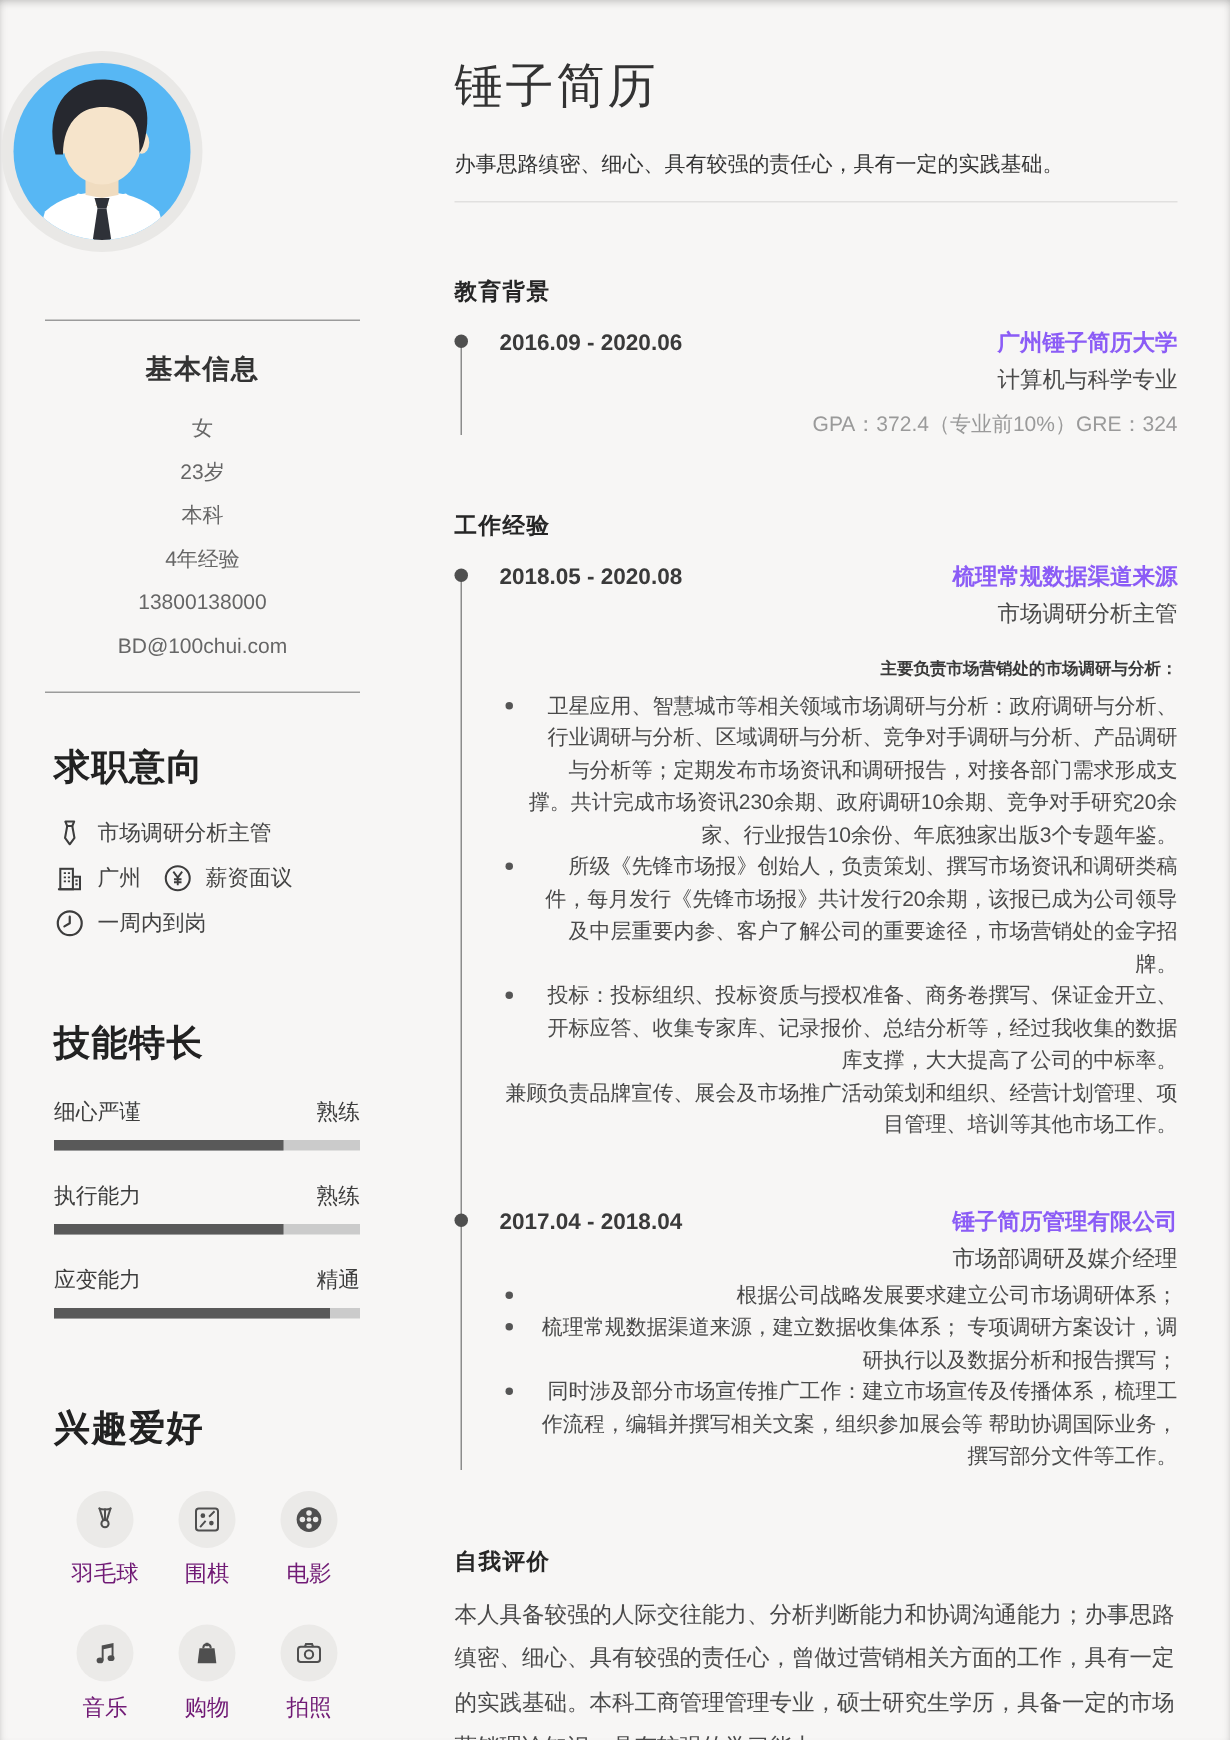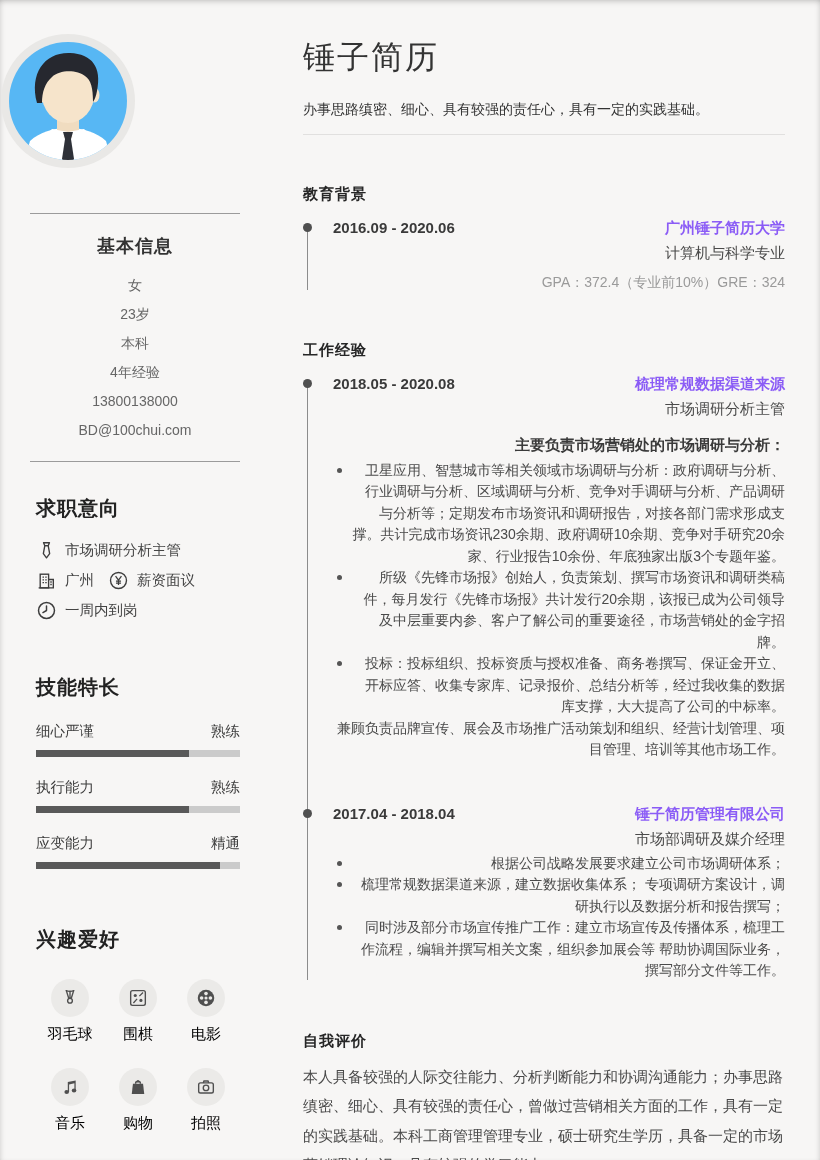--- a/index.html
+++ b/index.html
@@ -28,21 +28,21 @@
   .div1{margin-top:44px;}
   .div2{margin-top:16px;}
   .basic-heading{
     text-align:center;font-size:18px;font-weight:bold;color:#333;
     margin-top:20px;letter-spacing:1px;
   }
   .info-list{list-style:none;margin:13px 0 0;padding:0;text-align:center;}
   .info-list li{font-size:14px;color:#666;line-height:29px;}
   .side-section{padding:0 30px 0 36px;}
   .side-heading{
-    font-size:20px;font-weight:bold;color:#222;letter-spacing:1px;margin:0;
+    font-size:24px;font-weight:bold;color:#222;letter-spacing:1px;margin:0;
   }
   .h-intent{margin-top:33px;}
   .h-skill{margin-top:49px;}
   .h-hobby{margin-top:57px;}
   .intent-rows{margin-top:13px;}
   .intent-row{display:flex;align-items:center;height:30px;font-size:14.5px;color:#444;}
   .intent-row .ic{width:21px;height:21px;flex:0 0 21px;margin-right:8px;display:inline-flex;}
   .intent-sep{width:14px;}
   .skill-item{margin-top:21px;}
   .skill-top{display:flex;justify-content:space-between;font-size:14.5px;color:#3d3d3d;}
@@ -50,21 +50,21 @@
   .skill-fill{height:7px;background:#595959;width:0;}
   .hobby-grid{
     margin-top:26px;display:grid;grid-template-columns:repeat(3,1fr);
     row-gap:24px;justify-items:center;padding:0 0 0 0;
   }
   .hobby-item{text-align:center;}
   .hobby-circle{
     width:38px;height:38px;border-radius:50%;background:#ebeae8;
     display:flex;align-items:center;justify-content:center;margin:0 auto;
   }
-  .hobby-label{margin-top:8px;font-size:15px;color:#000000;}
+  .hobby-label{margin-top:8px;font-size:15px;color:#701a75;}
   
   .main{flex:1;box-sizing:border-box;padding:36px 35px 0 33px;}
   .name-title{font-size:32px;font-weight:400;color:#333;margin:0;letter-spacing:2px;}
   .summary{
     margin-top:21px;font-size:14px;color:#333;
     padding-bottom:15px;border-bottom:1px solid #e1e0df;
   }
   .m-section{margin-top:50px;}
   .m-sec-work{margin-top:49px;}
   .m-sec-eval{margin-top:50px;}
@@ -72,21 +72,21 @@
   .timeline{position:relative;padding-left:30px;margin-top:15px;text-align:right;}
   .tl-line{position:absolute;left:4px;top:9px;bottom:2px;width:1px;background:#8c8c8c;}
   .t-entry{position:relative;}
   .t-entry + .t-entry{margin-top:44px;}
   .t-dot{position:absolute;left:-30px;top:4px;width:9px;height:9px;border-radius:50%;background:#4f4f4f;}
   .entry-head{display:flex;justify-content:space-between;align-items:baseline;}
   .entry-period{font-size:15px;font-weight:bold;color:#3a3a3a;}
   .entry-org{font-size:15px;font-weight:bold;color:#8b5cf6;}
   .entry-role{margin-top:6px;font-size:15px;color:#4a4a4a;}
   .edu-note{margin-top:11px;font-size:14px;color:#9a9a9a;}
-  .job-intro{margin-top:17px;font-size:15px;font-weight:bold;color:#3a3a3a;line-height:21.5px;font-family:Liberation Mono, monospace;}
+  .job-intro{margin-top:17px;font-size:11px;font-weight:bold;color:#3a3a3a;line-height:21.5px;}
   .bullets{list-style:none;margin:2px 0 0;padding:0;}
   .bullets.first{margin-top:4px;}
   .bullets li{
     position:relative;padding-left:19px;font-size:14px;color:#4a4a4a;line-height:21.5px;
   }
   .bullets li::before{
     content:"";position:absolute;left:4px;top:8px;width:5px;height:5px;border-radius:50%;background:#555;
   }
   .job-outro{font-size:14px;color:#4a4a4a;line-height:21.5px;}
   .eval-text{margin-top:11px;font-size:15px;color:#4a4a4a;line-height:29.5px;}

